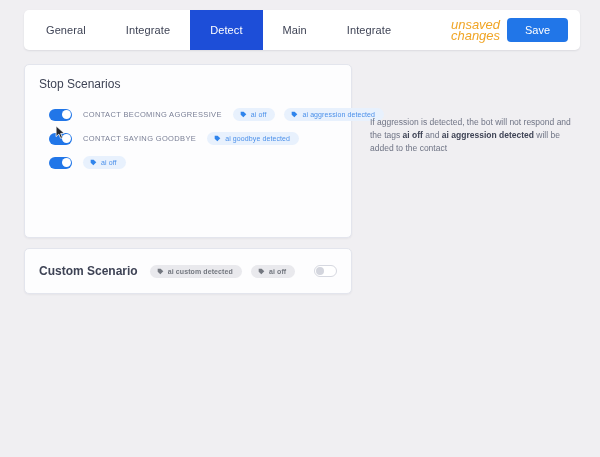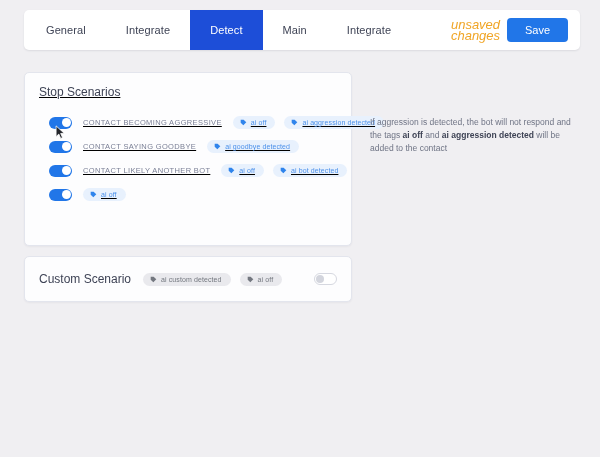--- a/index.html
+++ b/index.html
@@ -79,22 +79,22 @@
   }
 
   
   .card {
     position: absolute;
     background: #fdfdfe;
     border: 1px solid #e3e5ed;
     border-radius: 5px;
     box-shadow: 0 1px 2px rgba(30,35,60,0.05);
   }
-  #stop-card { left: 24px; top: 72px; width: 326px; height: 172px; text-decoration: underline; }
-  #custom-card { left: 24px; top: 256px; width: 326px; height: 44px; }
+  #stop-card { left: 24px; top: 64px; width: 326px; height: 172px; }
+  #custom-card { left: 24px; top: 248px; width: 326px; height: 44px; font-weight: bold; }
 
   .card-title {
     font-size: 12px;
     color: #3e4355;
     padding: 12px 0 0 14px;
   }
 
   .rows {
     padding: 13px 0 0 24px;
   }
@@ -252,38 +252,20 @@
         <span class="tag">
           <svg width="7" height="7" viewBox="0 0 10 10">
               <path d="M1 1h4.2l3.8 3.8-4.2 4.2L1 5.2Z" fill="#2f84ec"></path>
             </svg>
           <span>ai goodbye detected</span>
         </span>
       </div>
     </div>
 
 
-    <div class="row">
-      <div class="toggle"></div>
-      <div class="row-label">CONTACT LIKELY ANOTHER BOT</div>
-      <div class="tags">
-        <span class="tag">
-          <svg width="7" height="7" viewBox="0 0 10 10">
-              <path d="M1 1h4.2l3.8 3.8-4.2 4.2L1 5.2Z" fill="#2f84ec"></path>
-            </svg>
-          <span>ai off</span>
-        </span>
-        <span class="tag">
-          <svg width="7" height="7" viewBox="0 0 10 10">
-              <path d="M1 1h4.2l3.8 3.8-4.2 4.2L1 5.2Z" fill="#2f84ec"></path>
-            </svg>
-          <span>ai bot detected</span>
-        </span>
-      </div>
-    </div>
 
     <div class="row">
       <div class="toggle"></div>
       <div class="tags">
         <span class="tag">
           <svg width="7" height="7" viewBox="0 0 10 10">
               <path d="M1 1h4.2l3.8 3.8-4.2 4.2L1 5.2Z" fill="#2f84ec"></path>
             </svg>
           <span>ai off</span>
         </span>

